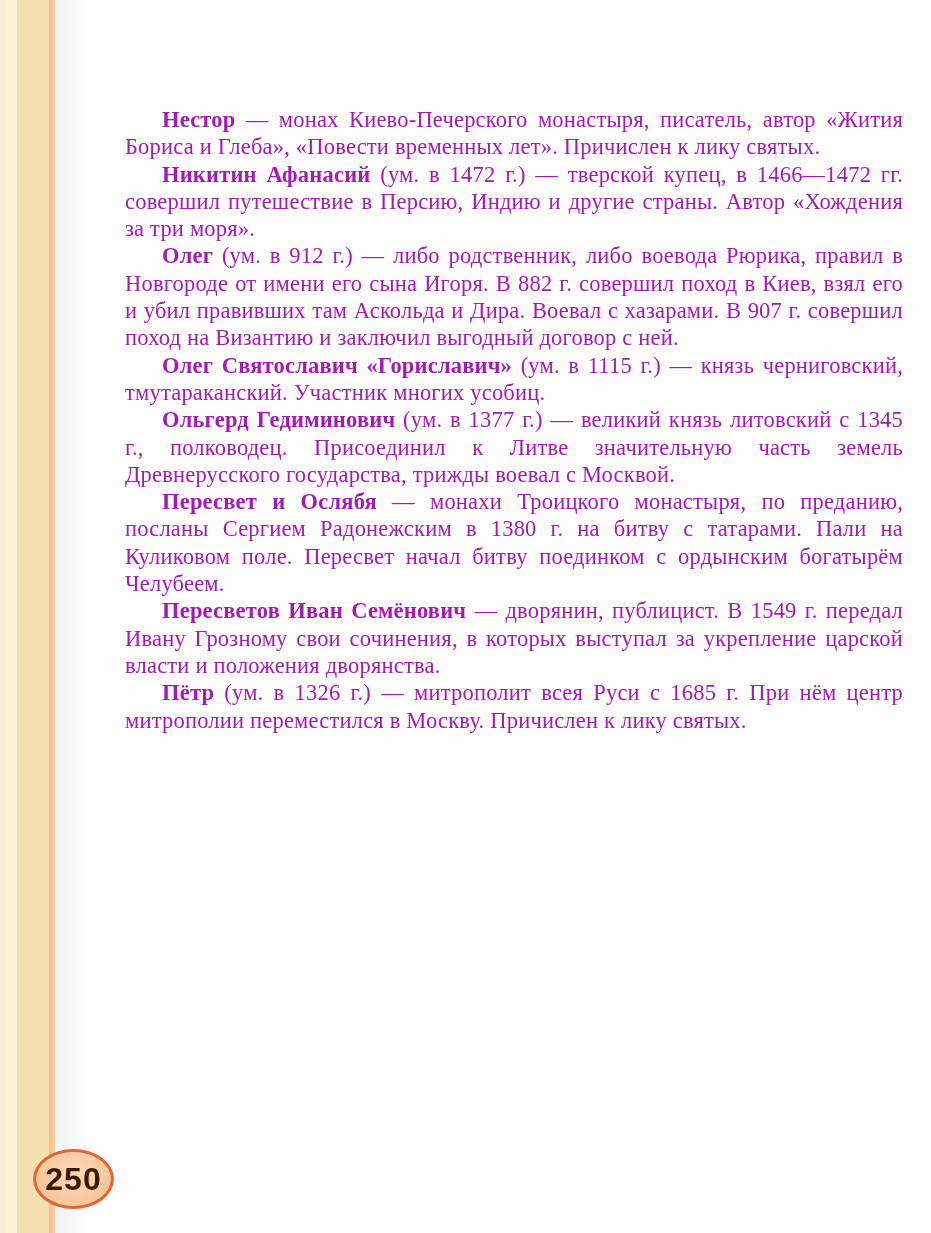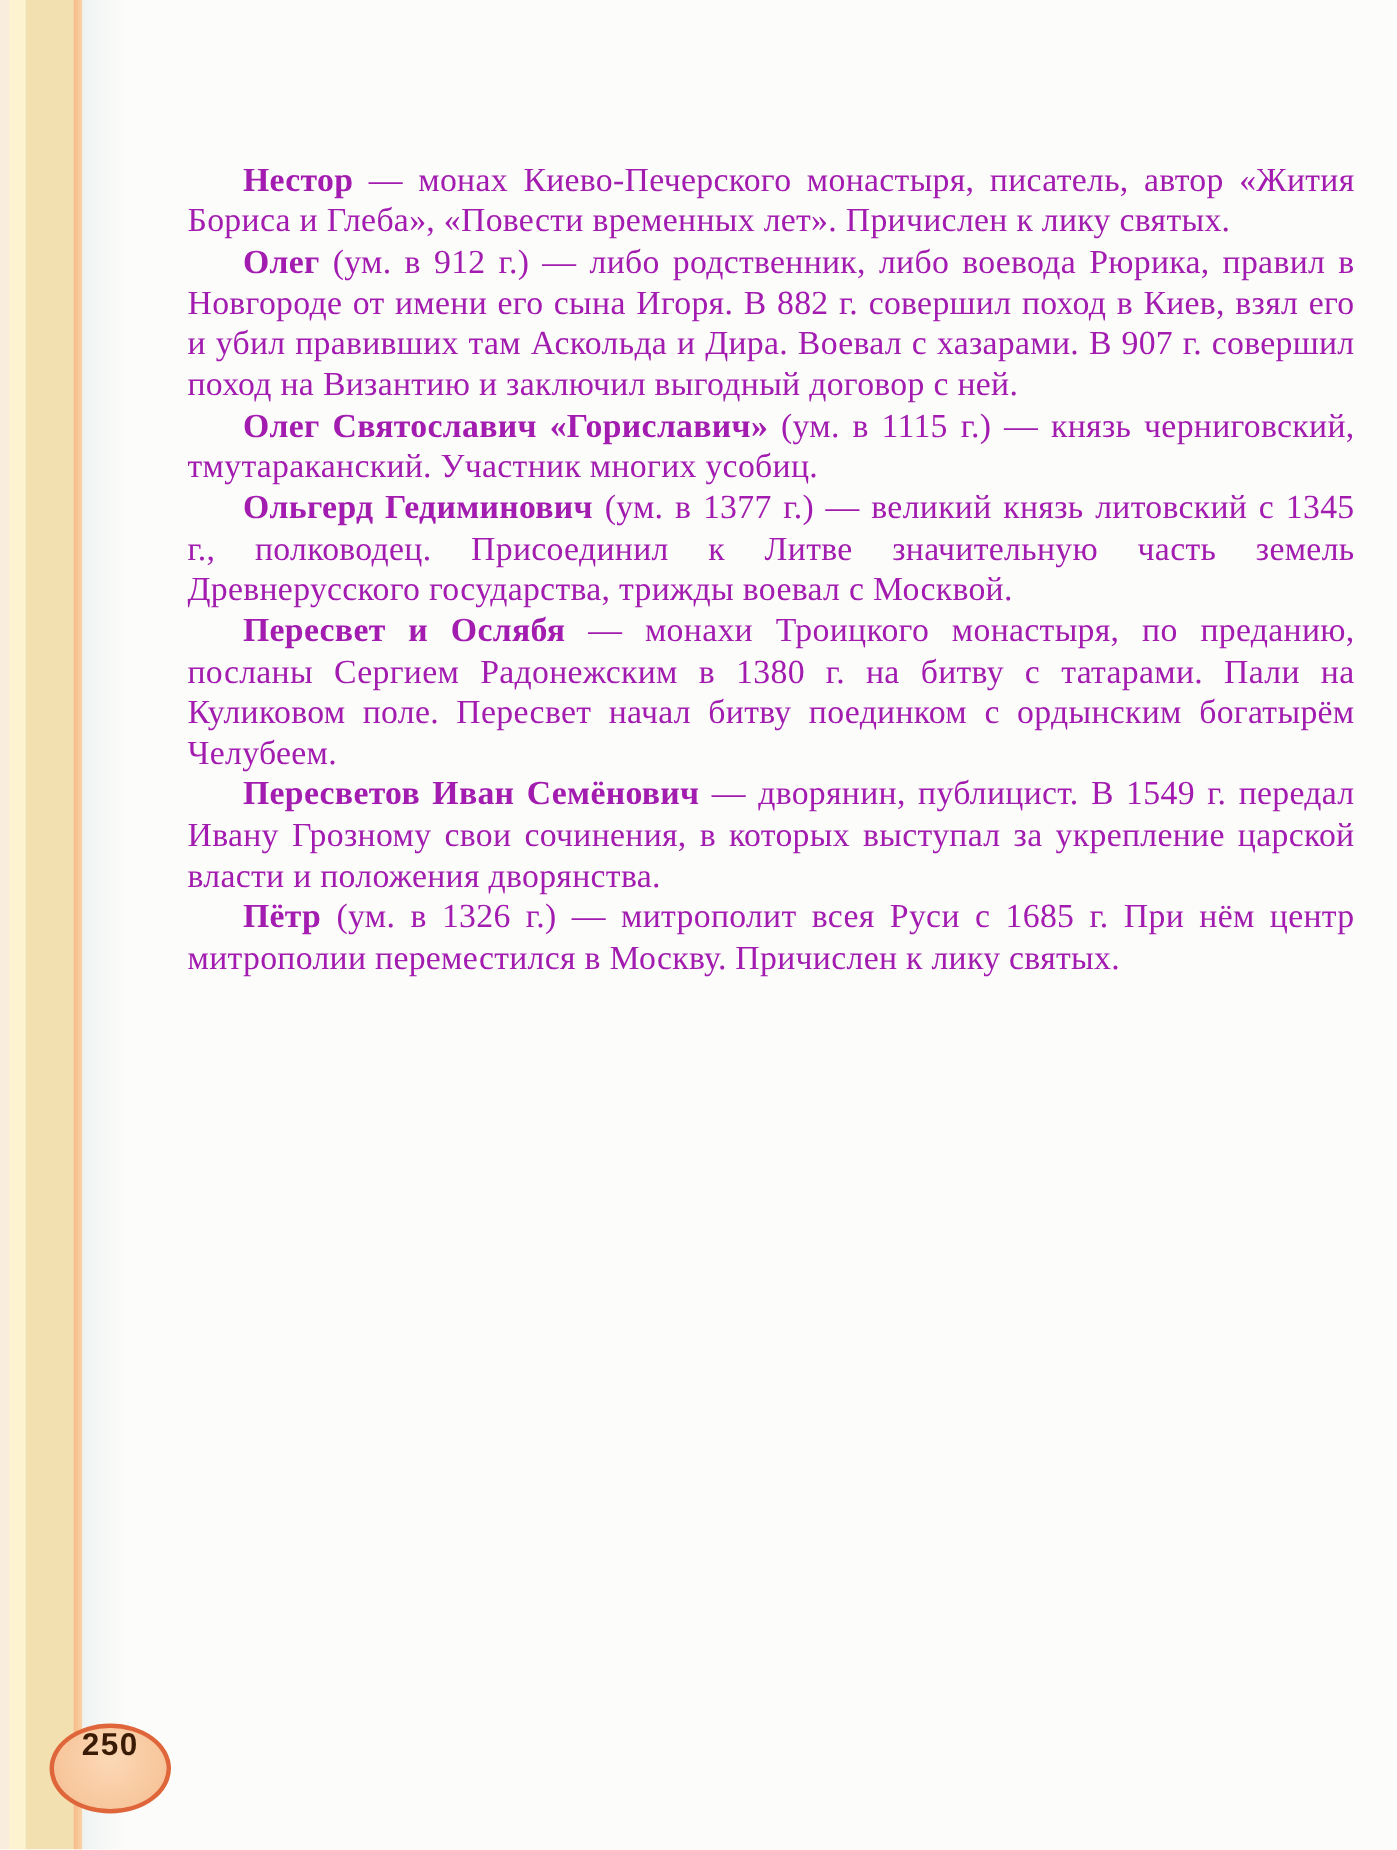--- a/index.html
+++ b/index.html
@@ -31,41 +31,42 @@
   }
   .entry { text-indent: 37px; }
   .entry-name { font-weight: bold; }
   .badge {
     position: absolute;
     left: 33px; top: 1149px;
     width: 81px; height: 60px;
     border-radius: 50%;
     background: radial-gradient(circle at 50% 38%, #fbd9b6 0%, #f8c69c 70%, #f3b488 100%);
     border: 3px solid #df663a;
-    display: flex; align-items: flex-start; justify-content: center;
+    display: flex; align-items: center; justify-content: center;
     font-family: "Liberation Sans", sans-serif;
     font-weight: bold;
-    font-size: 21px;
+    font-size: 32px;
     color: #3a1c06;
     letter-spacing: 1px;
   }
 </style>
 </head>
 <body>
 
 <div class="spine spine-outer"></div>
 <div class="spine spine-cream"></div>
 <div class="spine spine-tan"></div>
 <div class="spine spine-edge"></div>
 <div class="page-sheen"></div>
 
 <div class="text-col">
 
   <p class="entry"><span class="entry-name">Нестор</span> <span class="entry-text">— монах Киево-Печерского монастыря, писатель, автор «Жития Бориса и Глеба», «Повести временных лет». Причислен к лику святых.</span></p>
 
+  <p class="entry"><span class="entry-name">Никитин Афанасий</span> <span class="entry-text">(ум. в 1472 г.) — тверской купец, в 1466—1472 гг. совершил путешествие в Персию, Индию и другие страны. Автор «Хождения за три моря».</span></p>
 
   <p class="entry"><span class="entry-name">Олег</span> <span class="entry-text">(ум. в 912 г.) — либо родственник, либо воевода Рюрика, правил в Новгороде от имени его сына Игоря. В 882 г. совершил поход в Киев, взял его и убил правивших там Аскольда и Дира. Воевал с хазарами. В 907 г. совершил поход на Византию и заключил выгодный договор с ней.</span></p>
 
   <p class="entry"><span class="entry-name">Олег Святославич «Гориславич»</span> <span class="entry-text">(ум. в 1115 г.) — князь черниговский, тмутараканский. Участник многих усобиц.</span></p>
 
 
   <p class="entry"><span class="entry-name">Ольгерд Гедиминович</span> <span class="entry-text">(ум. в 1377 г.) — великий князь литовский с 1345 г., полководец. Присоединил к Литве значительную часть земель Древнерусского государства, трижды воевал с Москвой.</span></p>
 
   <p class="entry"><span class="entry-name">Пересвет и Ослябя</span> <span class="entry-text">— монахи Троицкого монастыря, по преданию, посланы Сергием Радонежским в 1380 г. на битву с татарами. Пали на Куликовом поле. Пересвет начал битву поединком с ордынским богатырём Челубеем.</span></p>
 

